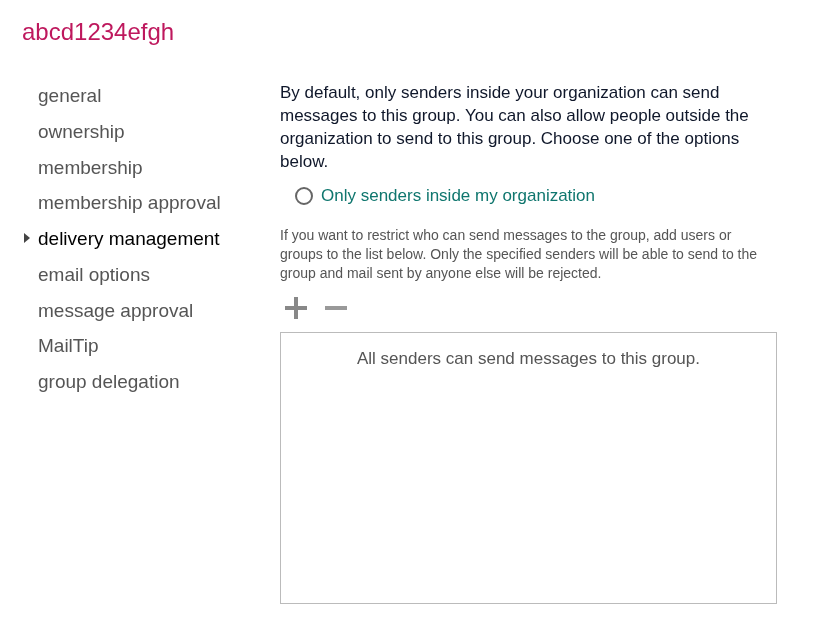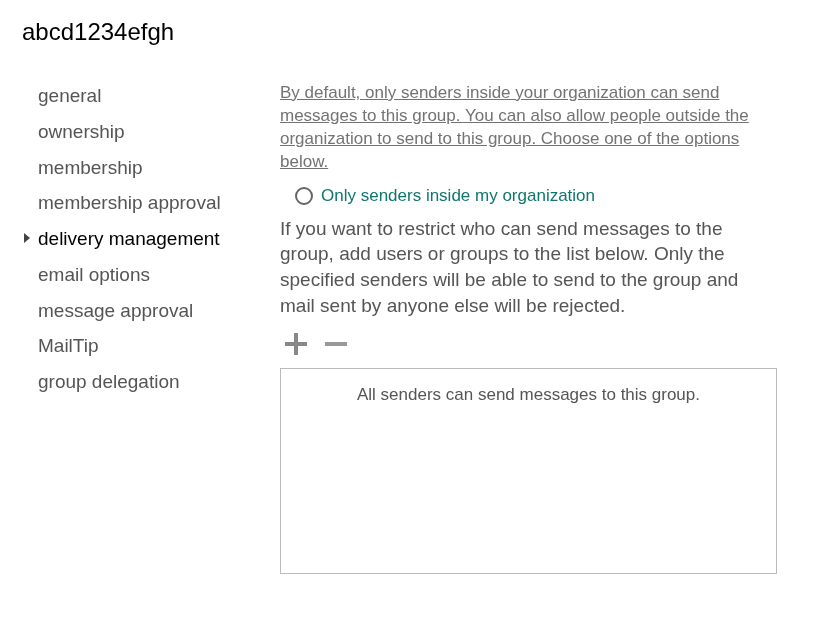--- a/index.html
+++ b/index.html
@@ -9,21 +9,21 @@
       color: #444;
       background: #fff;
       width: 821px;
       height: 631px;
       padding: 18px 20px 0 20px;
       font-weight: 300;
     }
     .page-title {
       font-size: 24px;
       font-weight: 300;
-      color: #000000;
+      color: #be185d;
       margin-bottom: 32px;
       margin-left: 2px;
     }
     .layout {
       display: flex;
       justify-content: space-between;
     }
     .sidebar {
       width: 260px;
       flex-shrink: 0;
@@ -50,25 +50,24 @@
       border-bottom: 5px solid transparent;
       border-left: 6px solid #444;
     }
     .main {
       flex: 1;
       padding-top: 4px;
       padding-right: 24px;
     }
     .paragraph {
       font-size: 17px;
-      color: #737373;
+      color: #0f172a;
       line-height: 1.35;
       font-weight: 300;
       margin-bottom: 6px;
-      text-decoration: underline;
     }
     .radio-group {
       margin: 2px 0 2px 10px;
     }
     .radio-row {
       display: flex;
       align-items: center;
       padding: 3px 2px;
       font-size: 17px;
       color: #0f766e;
@@ -90,25 +89,25 @@
       margin-right: 8px;
       flex-shrink: 0;
     }
     .radio-inner {
       width: 10px;
       height: 10px;
       background: #444;
       border-radius: 50%;
     }
     .paragraph2 {
-      font-size: 19px;
+      font-size: 14px;
       color: #555;
       line-height: 1.35;
       font-weight: 300;
-      margin-top: 4px;
+      margin-top: 14px;
       margin-bottom: 12px;
     }
     .toolbar {
       display: flex;
       align-items: center;
       gap: 12px;
       margin-bottom: 10px;
       padding-left: 2px;
     }
     .tool-btn {
@@ -123,21 +122,21 @@
     .plus-h, .plus-v, .minus-h {
       background: #888;
     }
     .plus-wrap { position: relative; width: 22px; height: 22px; }
     .plus-h { position: absolute; top: 9px; left: 0; width: 22px; height: 4px; }
     .plus-v { position: absolute; top: 0; left: 9px; width: 4px; height: 22px; }
     .minus-wrap { position: relative; width: 22px; height: 22px; }
     .minus-h { position: absolute; top: 9px; left: 0; width: 22px; height: 4px; background:#999; }
     .listbox {
       border: 1px solid #bbb;
-      height: 206px;
+      height: 272px;
       padding: 16px 12px;
       text-align: center;
       font-size: 17px;
       color: #555;
       font-weight: 300;
     }
   </style>
 </head>
 <body>
 

